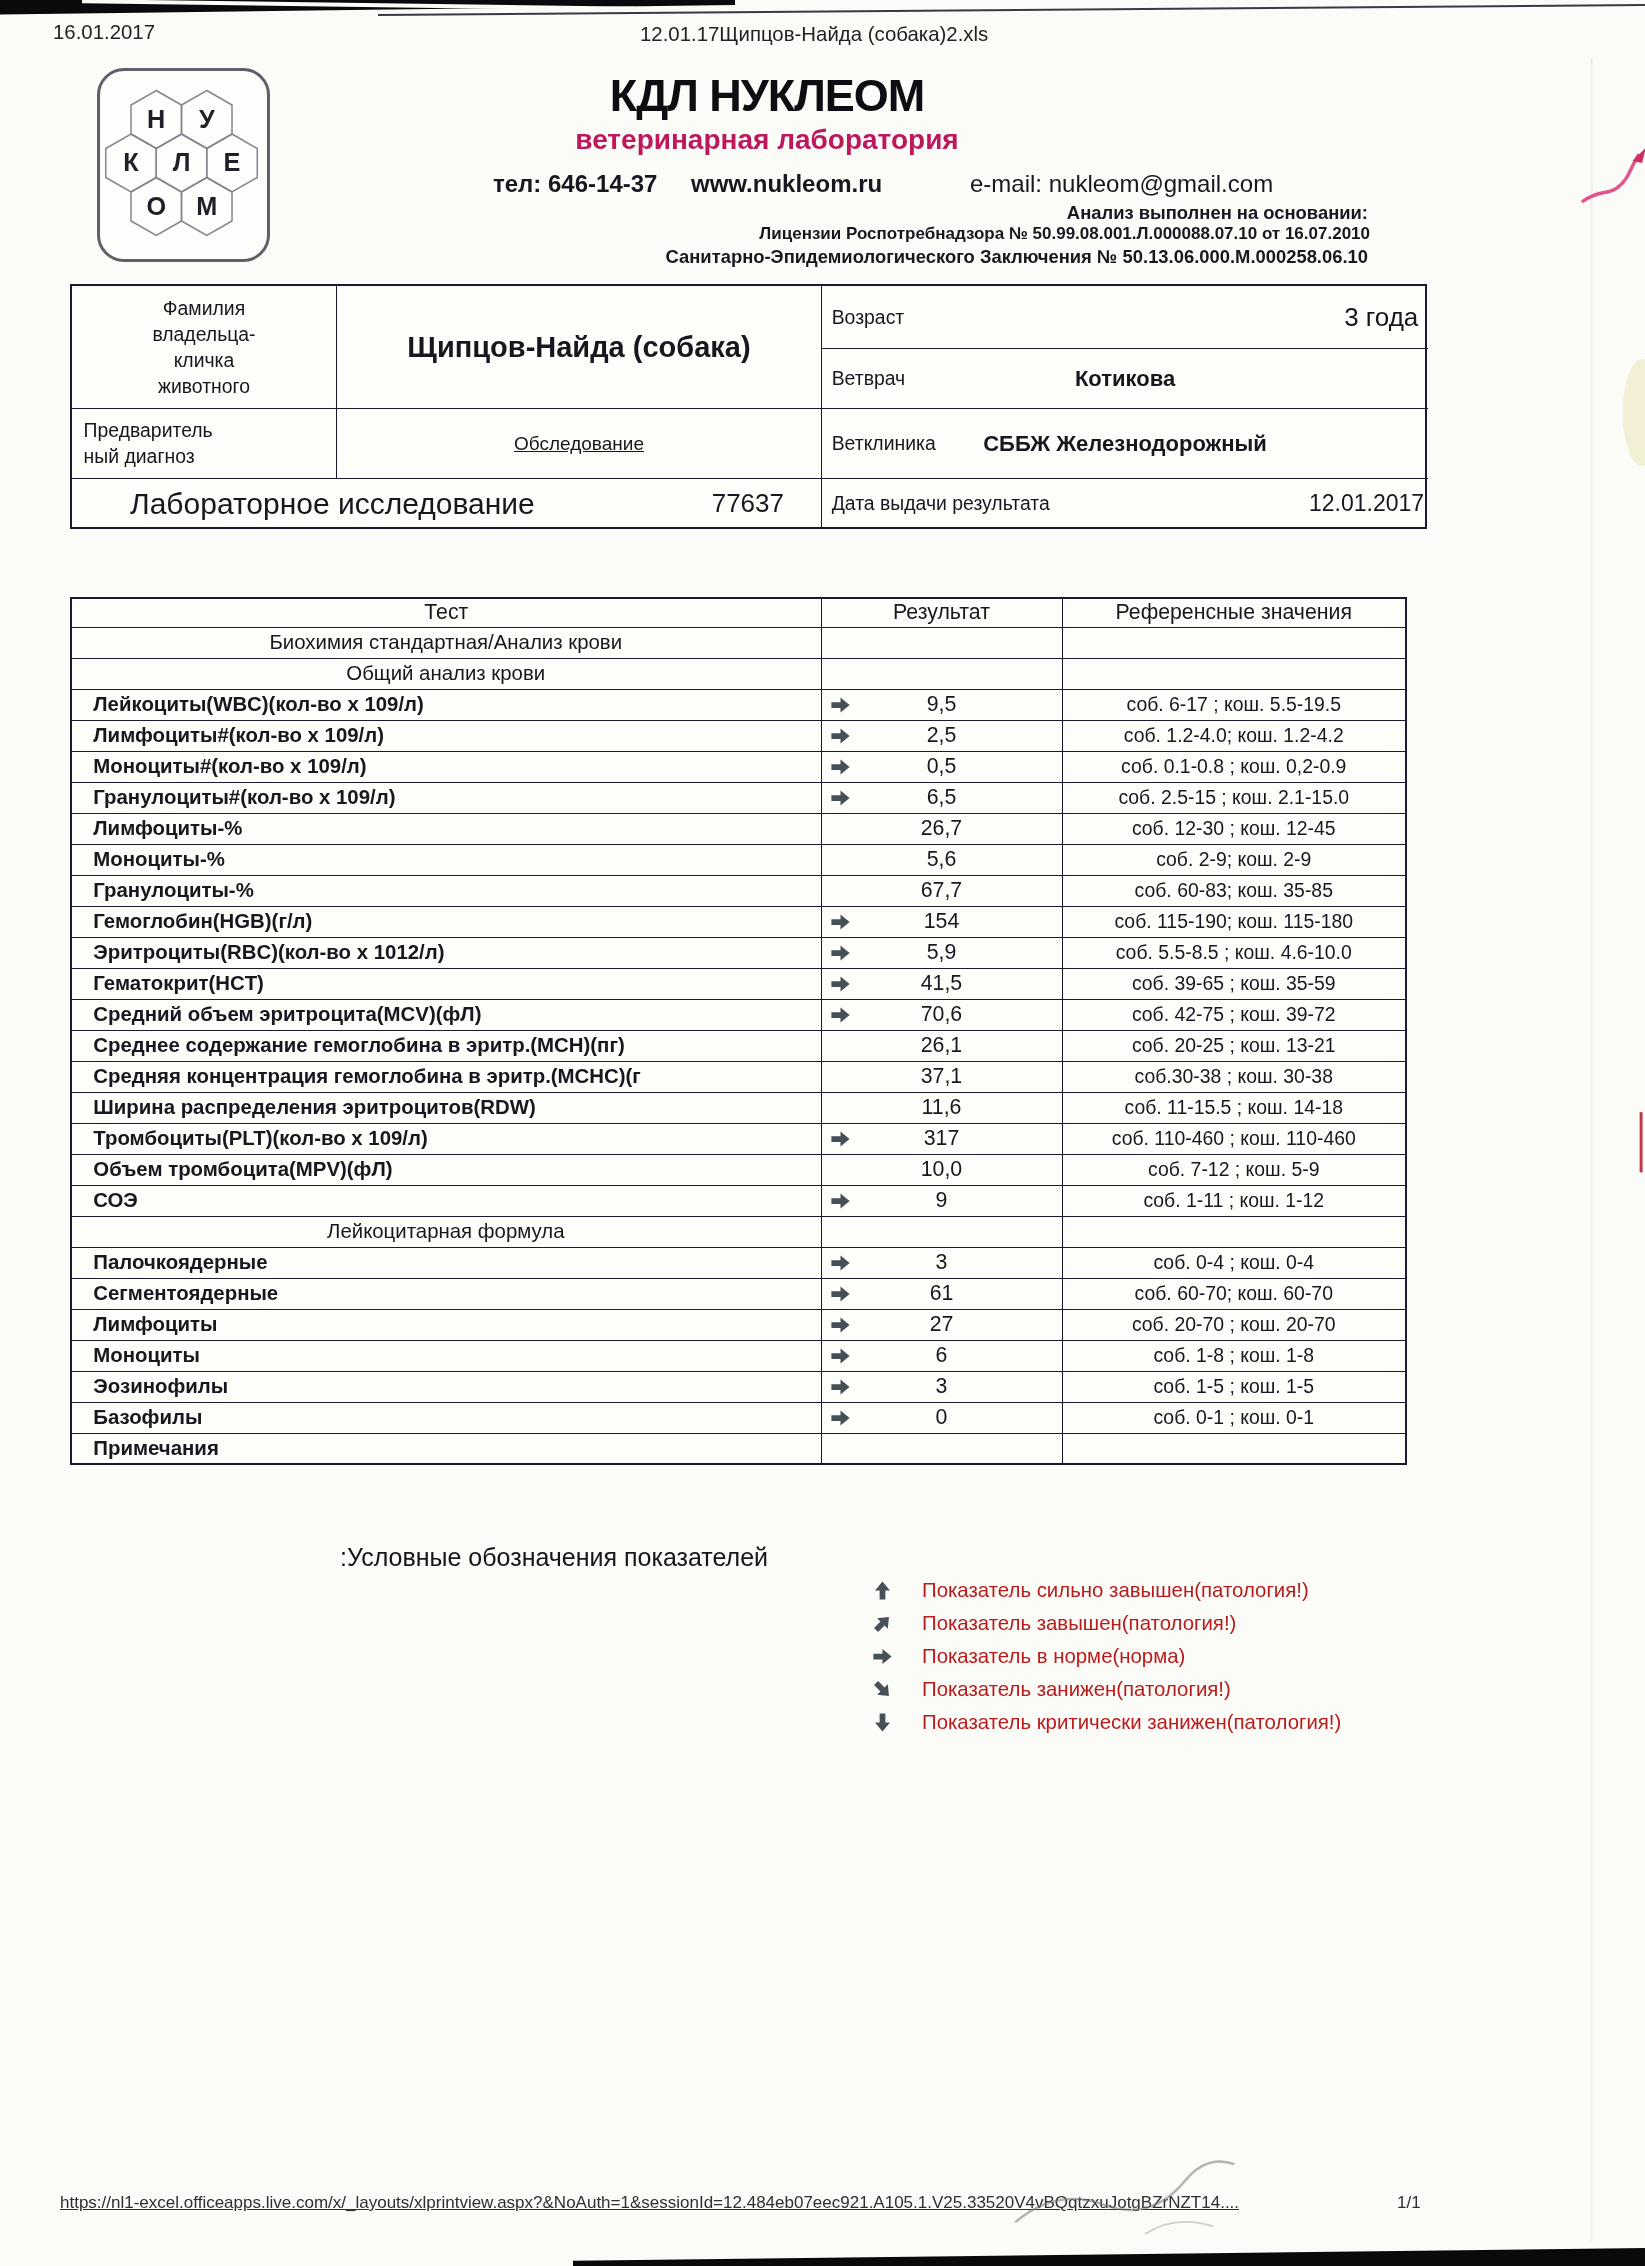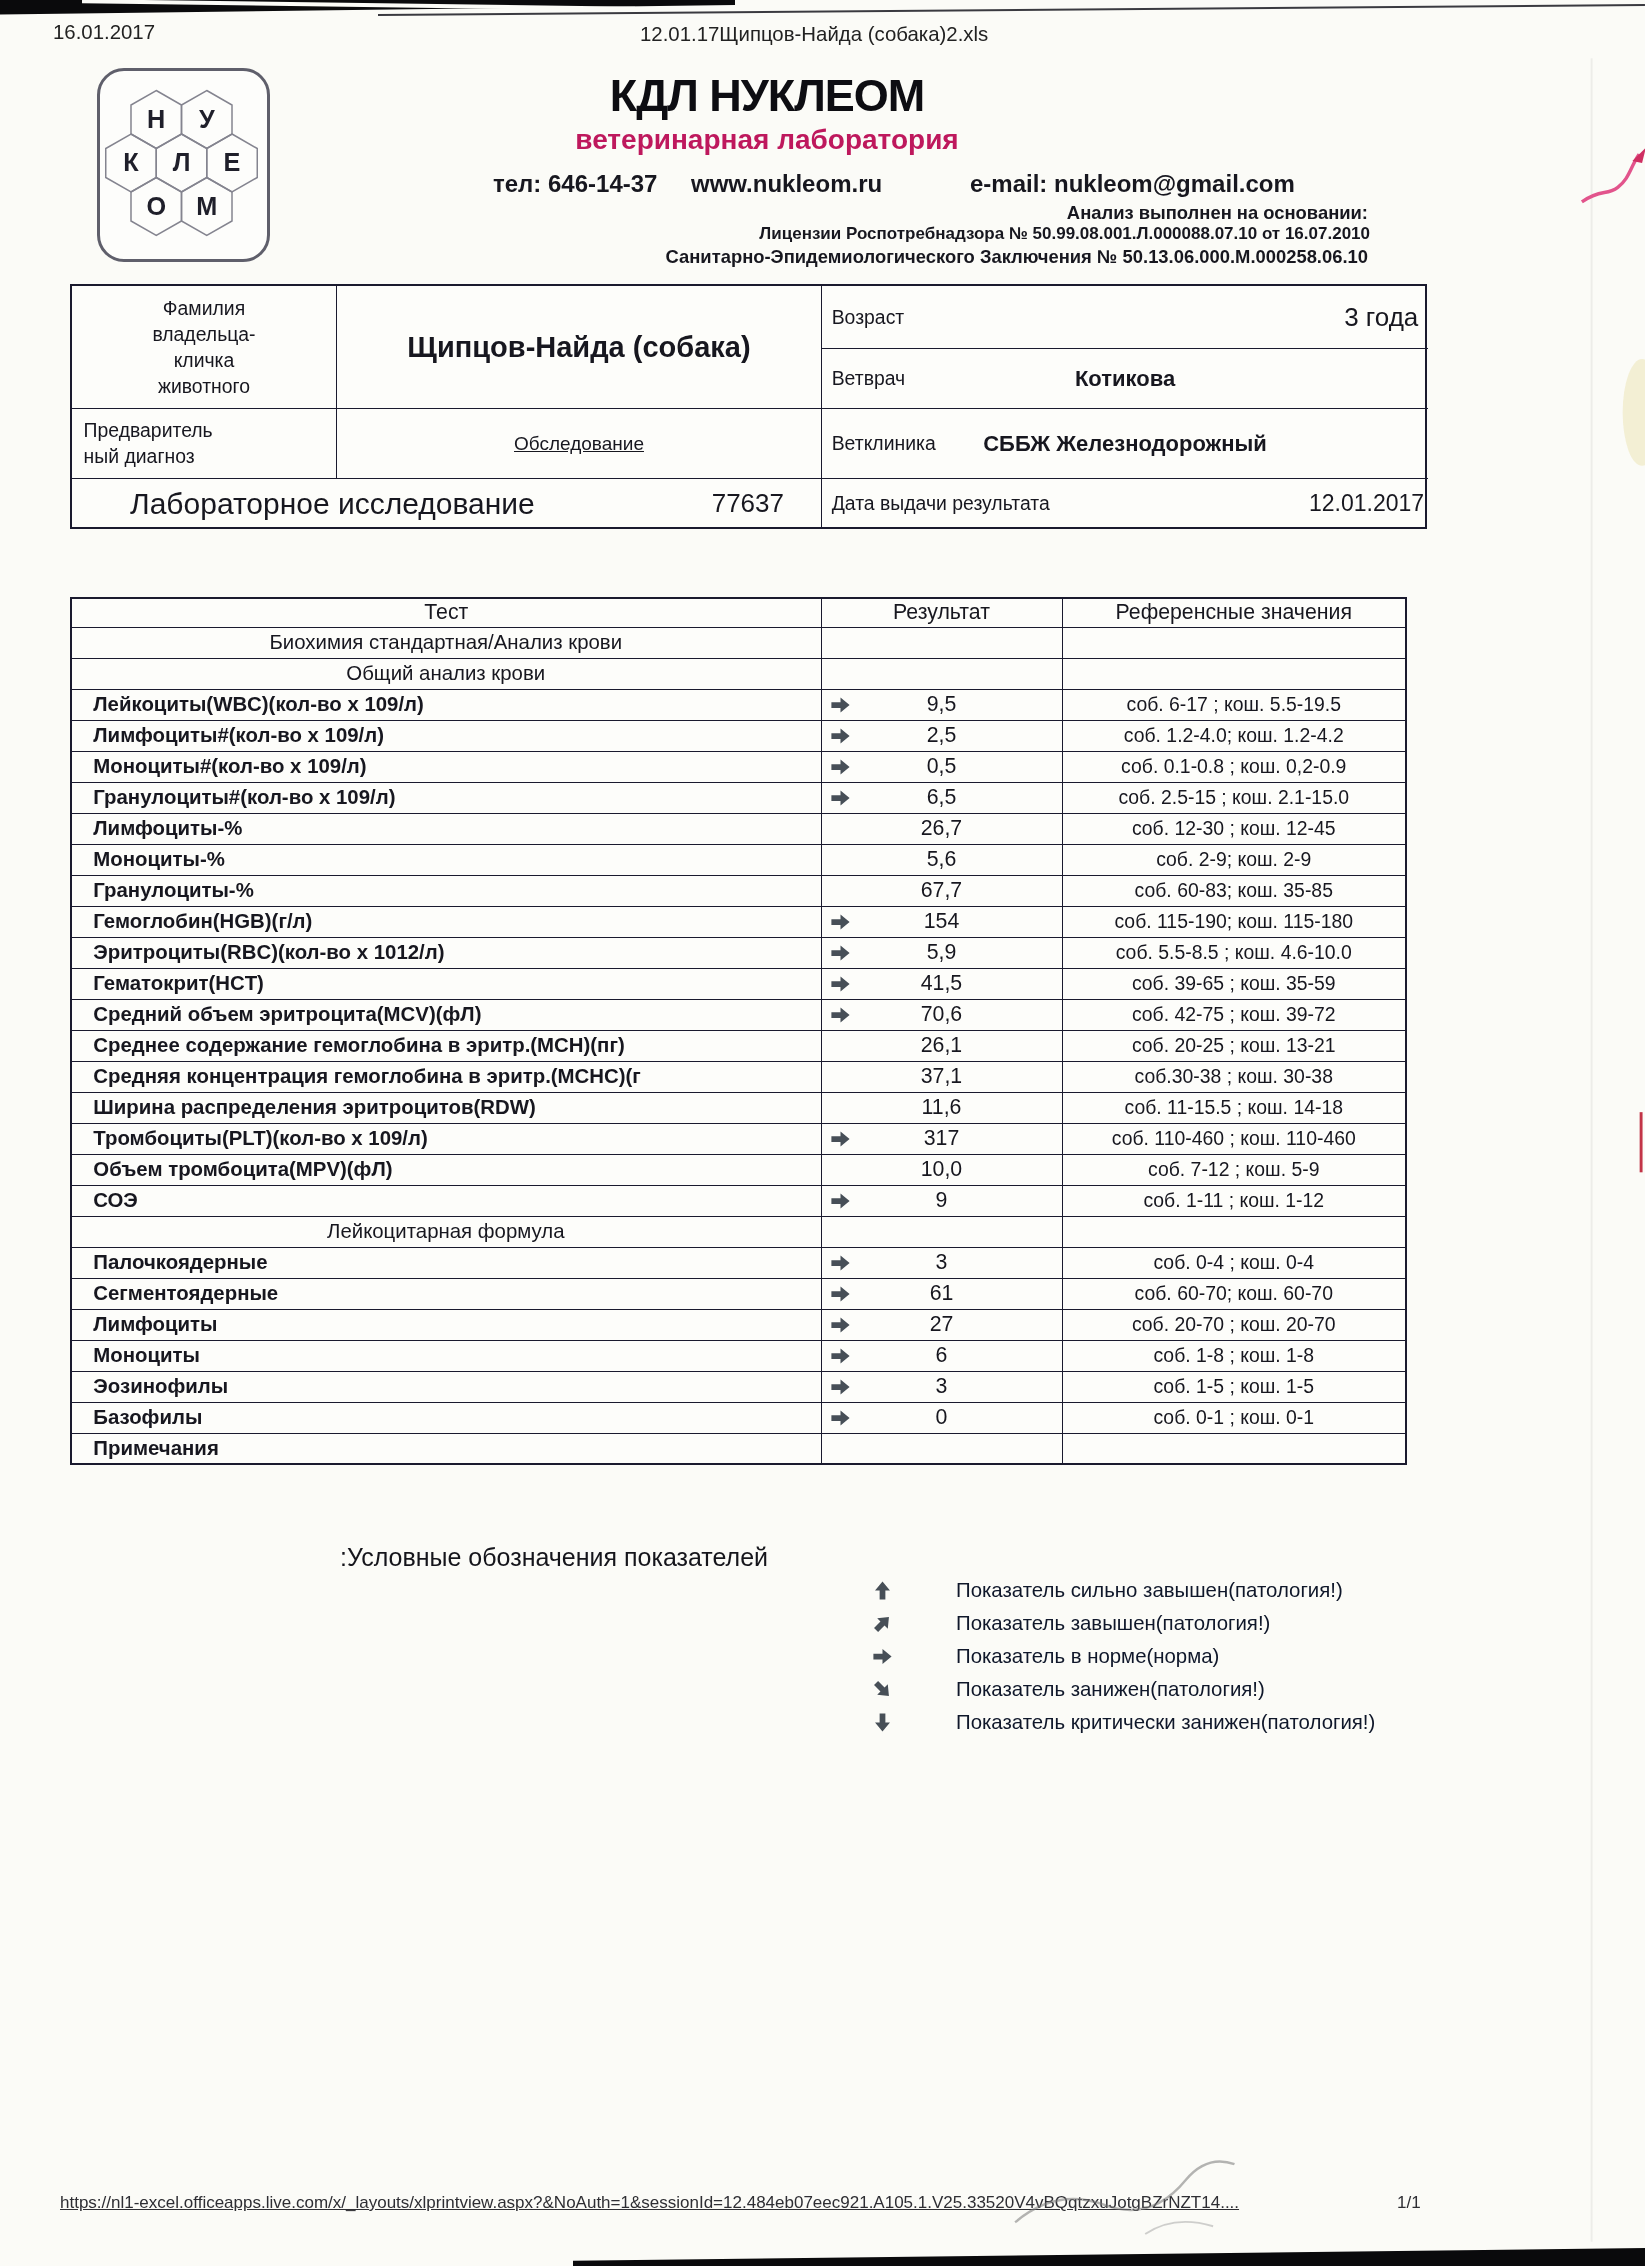--- a/index.html
+++ b/index.html
@@ -22,21 +22,21 @@
   .scan-date{position:absolute;left:53px;top:21.3px;font-size:20.4px;color:#222;}
   .file-name{position:absolute;left:640px;top:23px;font-size:20.4px;color:#222;}
   .logo-frame{position:absolute;left:97px;top:68px;width:167px;height:188px;border:3.9px solid #5f5f6b;border-radius:27px;background:#fdfdfb;}
   .logo-svg{width:159px;height:180px;margin:1.9px;}
   .logo-svg polygon{fill:none;stroke:#84848f;stroke-width:1.6;}
   .logo-svg text{font-size:27px;font-weight:bold;fill:#1f1f2a;text-anchor:middle;font-family:"Liberation Sans",sans-serif;}
   .lab-name{position:absolute;left:505px;top:70px;width:524px;text-align:center;font-size:45px;font-weight:bold;letter-spacing:-1px;color:#0d0d12;}
   .lab-subtitle{position:absolute;left:505px;top:124px;width:524px;text-align:center;font-size:28px;font-weight:bold;color:#be185d;}
   .lab-phone{position:absolute;left:493px;top:170px;font-size:24px;font-weight:bold;}
   .lab-site{position:absolute;left:691px;top:170px;font-size:24px;font-weight:bold;}
-  .lab-email{position:absolute;left:970px;top:170px;font-size:24px;font-weight:bold;}
+  .lab-email{position:absolute;left:970px;top:170px;font-size:24px;font-weight:normal;}
   .basis-line1{position:absolute;right:278px;top:202px;font-size:18.4px;font-weight:bold;}
   .basis-line2{position:absolute;right:276px;top:224px;font-size:17px;font-weight:bold;}
   .basis-line3{position:absolute;right:278px;top:246px;font-size:18.4px;font-weight:bold;}
   
   .info-table{position:absolute;left:70px;top:284px;width:1357px;height:245px;border:2.9px solid #1a1a2e;box-sizing:border-box;background:#fdfdfa;}
   .it-cell{position:absolute;box-sizing:border-box;border-color:#1a1a2e;display:flex;align-items:center;}
   .owner-label{left:0;top:0;width:265px;height:123px;border-right:1.9px solid #1a1a2e;border-bottom:1.9px solid #1a1a2e;justify-content:center;text-align:center;font-size:19.4px;line-height:1.35;}
   .owner-value{left:265px;top:0;width:485px;height:123px;border-right:1.9px solid #1a1a2e;border-bottom:1.9px solid #1a1a2e;justify-content:center;font-size:29px;font-weight:bold;}
   .diag-label{left:0;top:123px;width:265px;height:70px;border-right:1.9px solid #1a1a2e;border-bottom:1.9px solid #1a1a2e;justify-content:flex-start;padding-left:11.6px;text-align:left;font-size:19.4px;line-height:1.3;}
   .diag-value{left:265px;top:123px;width:485px;height:70px;border-right:1.9px solid #1a1a2e;border-bottom:1.9px solid #1a1a2e;justify-content:center;font-size:19px;text-decoration:underline;}
@@ -64,21 +64,21 @@
   td.c-test.section{font-weight:normal;text-align:center;padding-left:0;font-size:20.4px;}
   td.c-res{position:relative;text-align:center;font-size:21.3px;}
   td.c-ref{text-align:center;font-size:19.4px;}
   .arrow{position:absolute;left:7.8px;top:50%;transform:translateY(-50%);width:23px;height:23px;}
   .arrow svg{width:23px;height:23px;display:block;}
   
   .legend-title{position:absolute;left:340px;top:1543px;font-size:25px;color:#15151b;}
   .legend{position:absolute;left:871px;top:1574px;}
   .legend-item{display:flex;align-items:center;height:33px;}
   .legend-item .arrow{position:static;transform:none;flex:0 0 23px;}
-  .legend-item .lbl{margin-left:62px;font-size:20.4px;color:#0f172a;}
+  .legend-item .lbl{margin-left:28px;font-size:20.4px;color:#b91c1c;}
   
   .footer-url{position:absolute;left:60px;top:2193px;font-size:17px;color:#2e2e33;text-decoration:underline;}
   .page-indicator{position:absolute;left:1397px;top:2193px;font-size:17px;color:#2e2e33;}
 </style>
 </head>
 <body>
 
 <div class="top-bar"></div>
 <div class="top-white-streak"></div>
 <div class="top-thin-line"></div>

